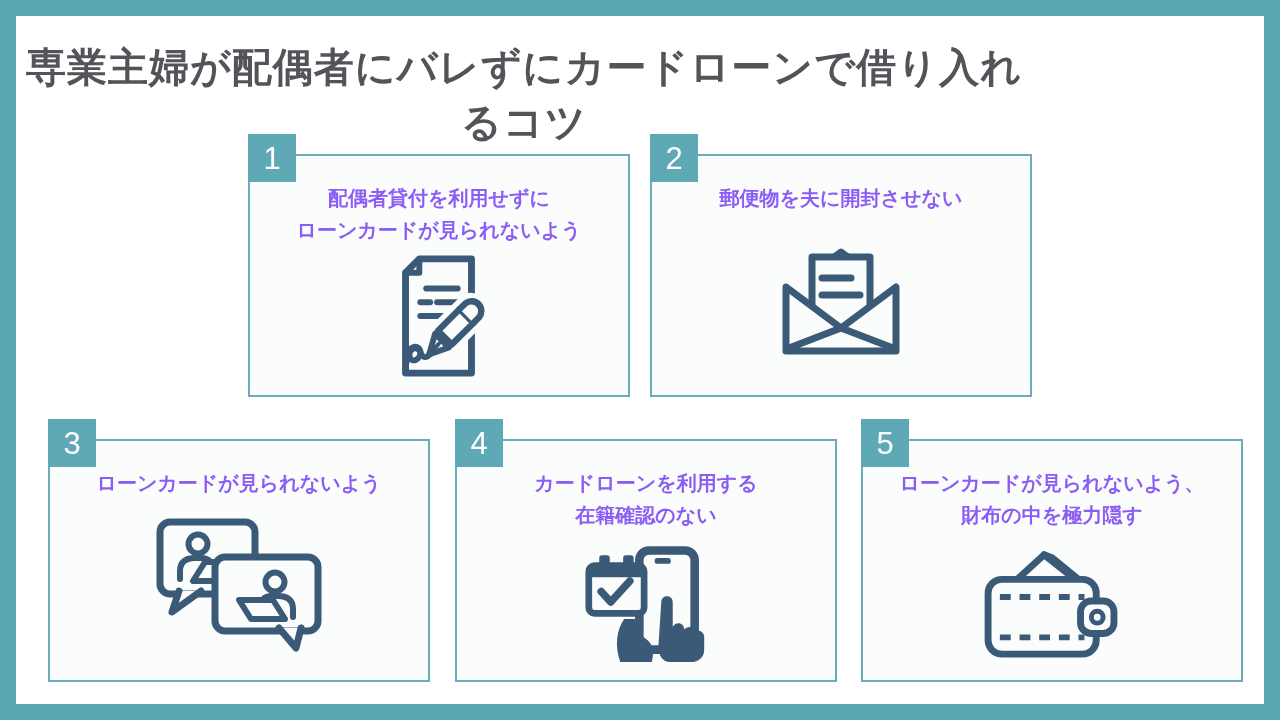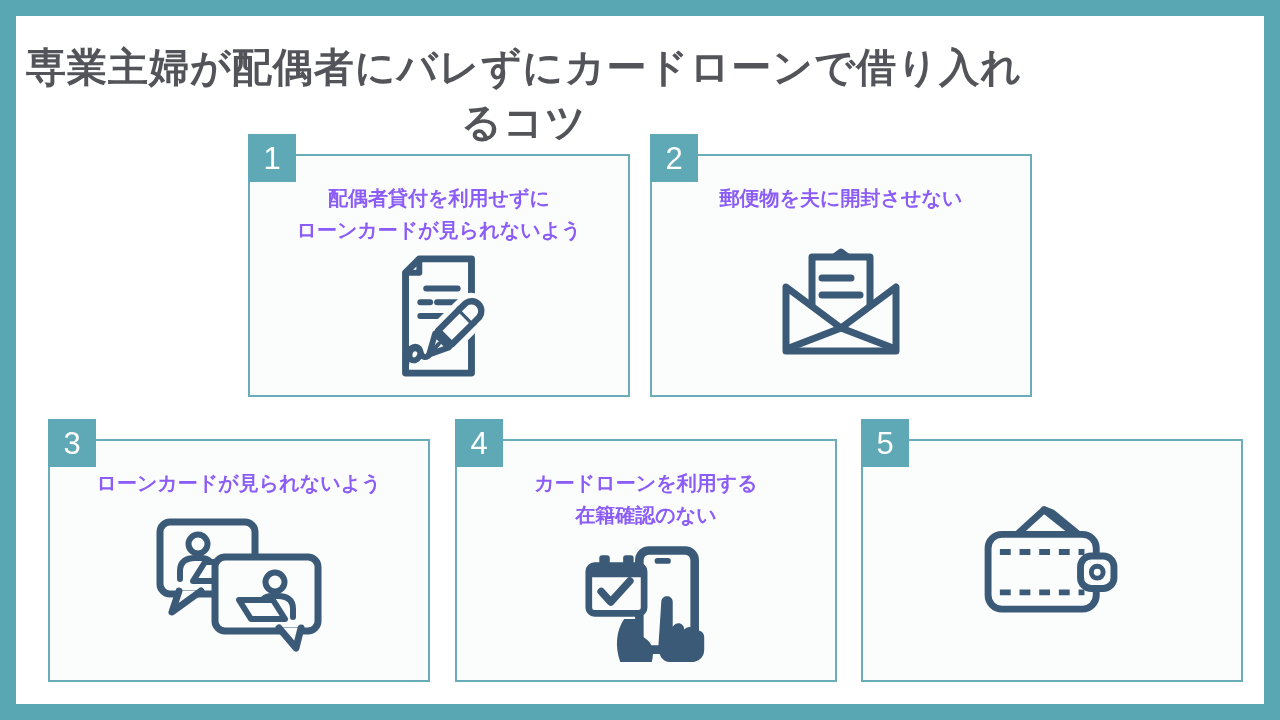--- a/index.html
+++ b/index.html
@@ -153,20 +153,24 @@
         <path d="M7,34 a6,6 0 0 1 6,-6 L59,28 a6,6 0 0 1 6,6 L65,40 L7,40 Z" fill="#3b5a77"></path>
         <rect x="18" y="17" width="11" height="16" rx="3" fill="#3b5a77"></rect>
         <rect x="43" y="17" width="11" height="16" rx="3" fill="#3b5a77"></rect>
         <polyline points="20,55 30,66 50,44" stroke="#3b5a77" stroke-width="8" stroke-linecap="round" stroke-linejoin="round"></polyline>
       </svg>
     </div>
   </div>
 
   <div class="tip-box pos-5">
     <div class="badge">5</div>
+    <div class="tip-text">
+      <div class="tip-line">ローンカードが見られないよう、</div>
+      <div class="tip-line">財布の中を極力隠す</div>
+    </div>
     <div class="icon-area">
       <svg width="148" height="118" viewBox="0 0 148 120" fill="none" stroke="#3b5a77" stroke-width="7" stroke-linejoin="round" stroke-linecap="round">
         <path d="M32,44 L66,13 L100,40" fill="#fbfcfc"></path>
         <path d="M66,13 L74,16 L106,42"></path>
         <rect x="9" y="38" width="110" height="76" rx="14" fill="#fbfcfc"></rect>
         <path d="M21,56 H107" stroke-width="6" stroke-linecap="butt" stroke-dasharray="11 9"></path>
         <path d="M21,97 H107" stroke-width="6" stroke-linecap="butt" stroke-dasharray="11 9"></path>
         <rect x="103" y="60" width="34" height="33" rx="11" fill="#fbfcfc"></rect>
         <circle cx="120" cy="76.5" r="6" stroke-width="5" fill="#fbfcfc"></circle>
       </svg>

